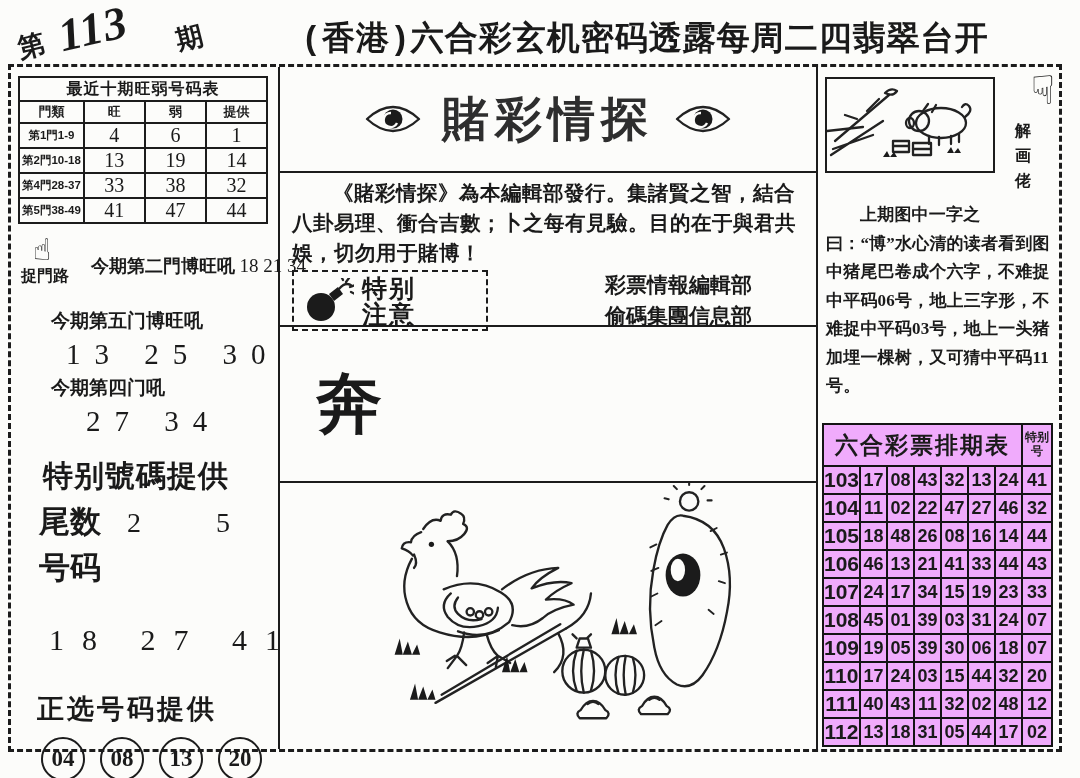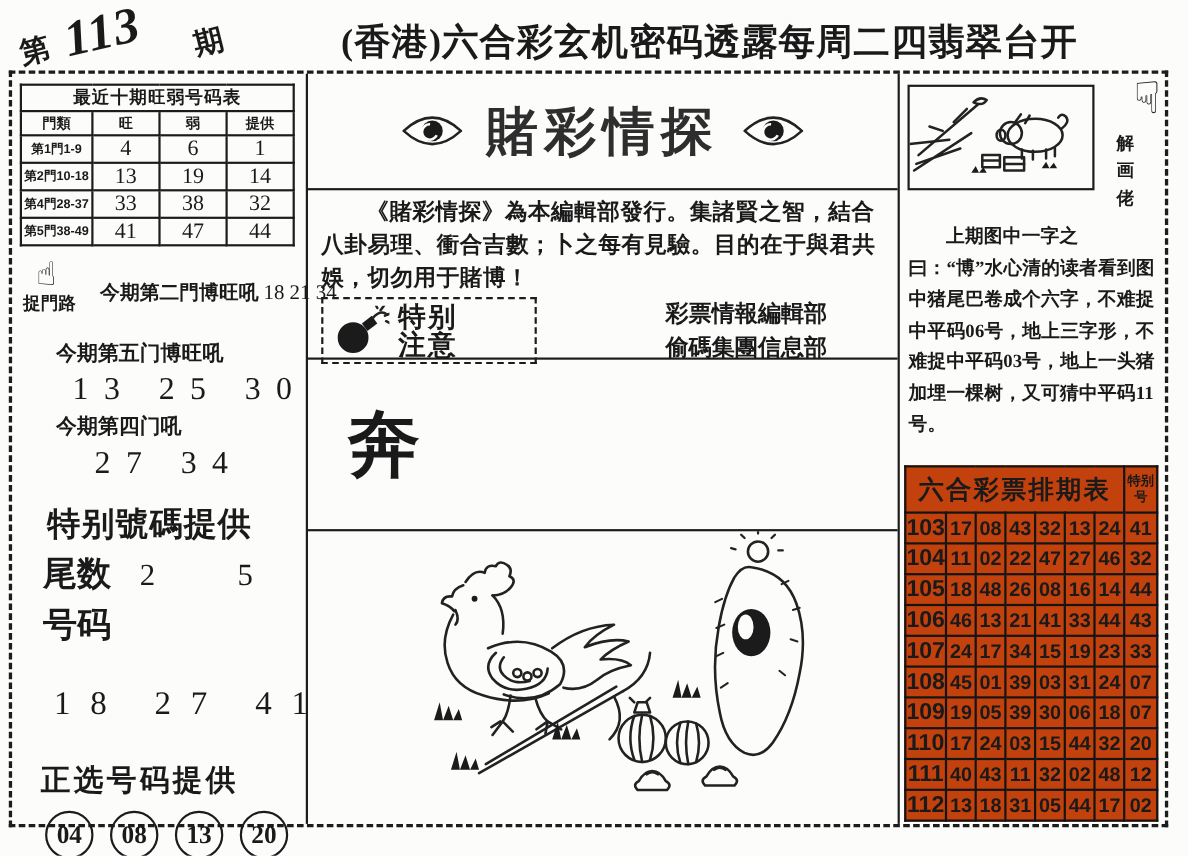--- a/index.html
+++ b/index.html
@@ -5,21 +5,21 @@
   * { margin:0; padding:0; box-sizing:border-box; }
   body { width:1080px; height:778px; background:#fff; font-family:"Liberation Serif","DejaVu Serif",serif; color:#1a1a1a; overflow:hidden; }
   .page { position:relative; width:1080px; height:778px; background:#fcfcfa; }
 
   
   .hdr { position:absolute; top:0; left:0; width:1080px; height:62px; }
   .issue { position:absolute; left:18px; top:6px; width:215px; height:56px; }
   .issue .pre { position:absolute; left:0; top:22px; font-size:27px; font-weight:900; transform:rotate(-14deg); }
   .issue .num { position:absolute; left:40px; top:-4px; font-size:46px; font-weight:900; font-style:italic; transform:rotate(-13deg); letter-spacing:1px; }
   .issue .suf { position:absolute; left:158px; top:14px; font-size:27px; font-weight:900; transform:rotate(-14deg); }
-  .main-title { position:absolute; left:225px; top:16px; width:840px; text-align:center; font-size:33px; font-weight:900; letter-spacing:1px; white-space:nowrap; }
+  .main-title { position:absolute; left:225px; top:16px; width:840px; text-align:center; font-size:33px; font-weight:900; letter-spacing:1px; white-space:nowrap;font-family:Liberation Mono, monospace; }
 
   
   .content { position:absolute; left:8px; top:64px; width:1054px; height:688px; border:3px dashed #1c1c1c; }
 
   
   .left-col { position:absolute; left:0; top:0; width:269px; height:100%; border-right:2px solid #1c1c1c; }
   table.hc { border-collapse:collapse; margin:9px 6px 0 7px; width:250px; }
   table.hc td, table.hc th { border:2px solid #1c1c1c; text-align:center; padding:0 2px; }
   .hc-title { font-size:16px; font-weight:900; letter-spacing:1px; height:24px; font-family:"Liberation Sans",sans-serif; }
   .hc-head { font-size:13px; font-weight:900; height:22px; font-family:"Liberation Sans",sans-serif; }
@@ -55,21 +55,21 @@
   .poem-char { font-size:66px; font-weight:900; margin:0 26px 0 36px; }
   .poem-lines { font-size:28px; font-weight:900; line-height:1.33; letter-spacing:2px; }
   .band4 { height:272px; border-top:2px solid #1c1c1c; }
 
   
   .right-col { position:absolute; left:807px; top:0; width:247px; height:100%; }
   .pic-box { position:absolute; left:7px; top:10px; width:170px; height:96px; border:2px solid #1c1c1c; }
   .pt-hand { position:absolute; right:10px; top:0px; font-size:40px; font-weight:700; font-family:"DejaVu Sans",sans-serif; }
   .pt-label { position:absolute; right:28px; top:52px; width:22px; font-size:16px; font-weight:900; line-height:1.55; text-align:left; font-family:"Liberation Sans",sans-serif; }
   .analysis { position:absolute; left:8px; top:134px; width:232px; font-size:17px; font-weight:600; line-height:1.68; text-indent:2em; letter-spacing:0.2px; }
-  table.sched { position:absolute; left:4px; bottom:2px; border-collapse:collapse; background:#c2410c; }
+  table.sched { position:absolute; left:4px; bottom:2px; border-collapse:collapse; background:#f0abfc; }
   table.sched td, table.sched th { border:2px solid #141414; text-align:center; font-family:"Liberation Sans",sans-serif; font-weight:900; padding:0; }
   .sched-title { font-size:23px; letter-spacing:2px; height:42px; }
   .sched-sp { font-size:12px; width:30px; line-height:1.15; padding:1px; word-break:break-all; }
   .sc-period { font-size:21px; width:19px; height:28px; }
   .sc-n { font-size:18px; width:27px; }
   .sc-s { font-size:18px; width:30px; }
 
   svg .ink { stroke:#222; fill:none; stroke-width:2.3; stroke-linecap:round; stroke-linejoin:round; }
   svg .fill { fill:#1b1b1b; stroke:none; }
 </style>

